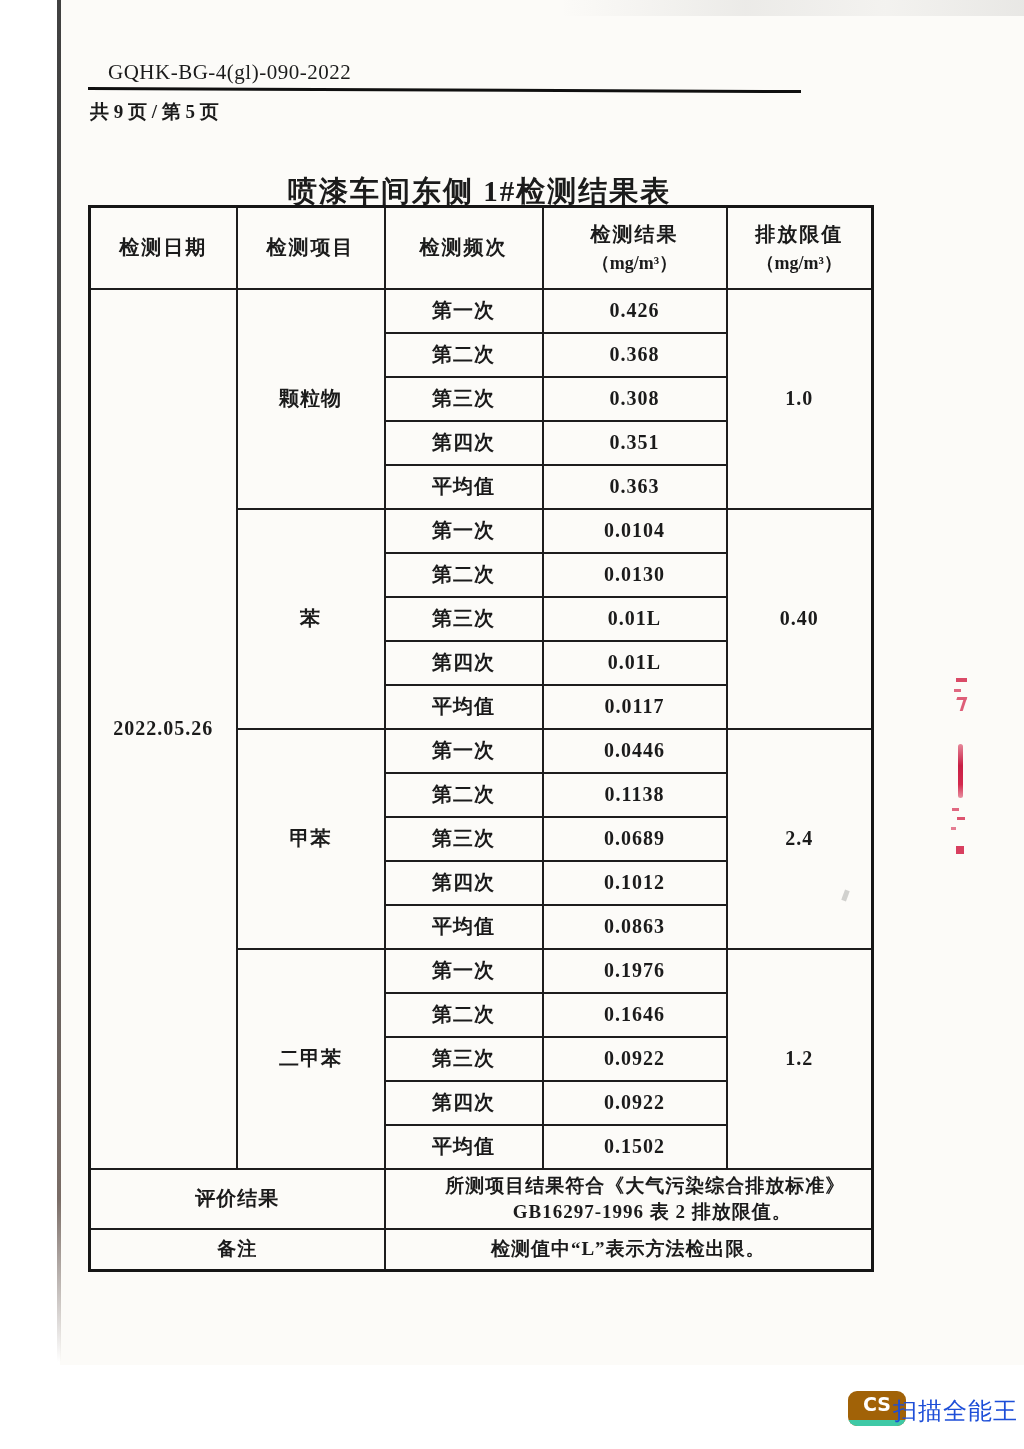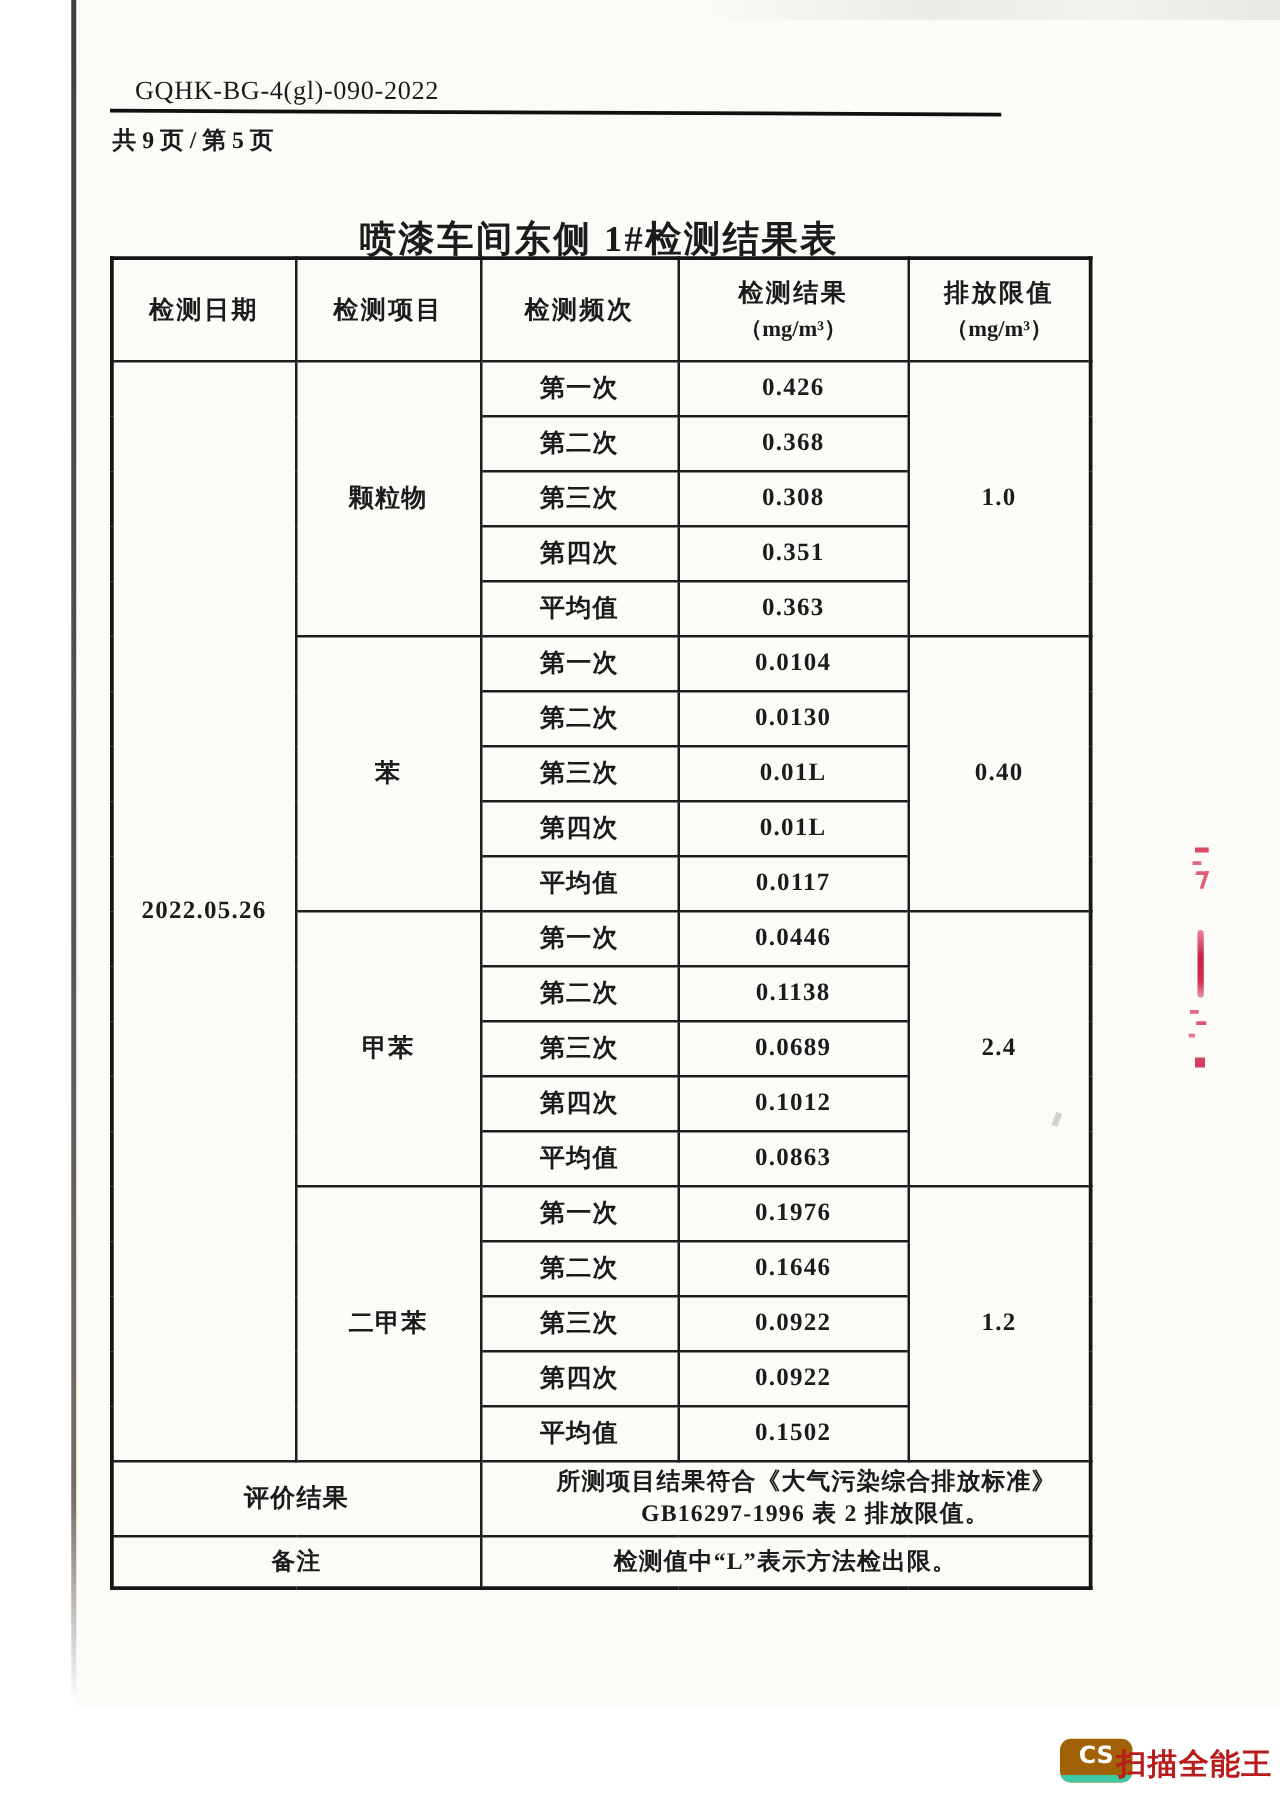--- a/index.html
+++ b/index.html
@@ -61,21 +61,21 @@
   .rm-sq{left:956px;top:846px;width:8px;height:8px;opacity:.9;}
   .gray-speck{position:absolute;left:843px;top:890px;width:5px;height:11px;
     background:rgba(60,60,60,.22);transform:rotate(20deg);}
 
   
   .cs-badge{position:absolute;left:848px;top:1391px;width:58px;height:35px;background:#a16207;
     border-radius:9px;overflow:hidden;}
   .cs-initials{position:absolute;left:0;top:2px;width:100%;text-align:center;color:#ffffff;
     font-family:"DejaVu Sans","Liberation Sans",sans-serif;font-weight:800;font-size:19px;}
   .cs-strip{position:absolute;left:0;bottom:0;width:100%;height:6px;background:#3ec9a6;}
-  .brand-name{position:absolute;left:893px;top:1395px;font-size:24px;font-weight:700;color:#b91c1c;
+  .brand-name{position:absolute;left:893px;top:1395px;font-size:24px;font-weight:400;color:#1d4ed8;
     font-family:"DejaVu Sans","Liberation Sans",sans-serif;letter-spacing:1px;}
 </style>
 </head>
 <body>
 
 <div class="scan-page"></div>
 <div class="page-edge-shadow"></div>
 <div class="top-smudge"></div>
 
 <div class="doc-number">GQHK-BG-4(gl)-090-2022</div>

